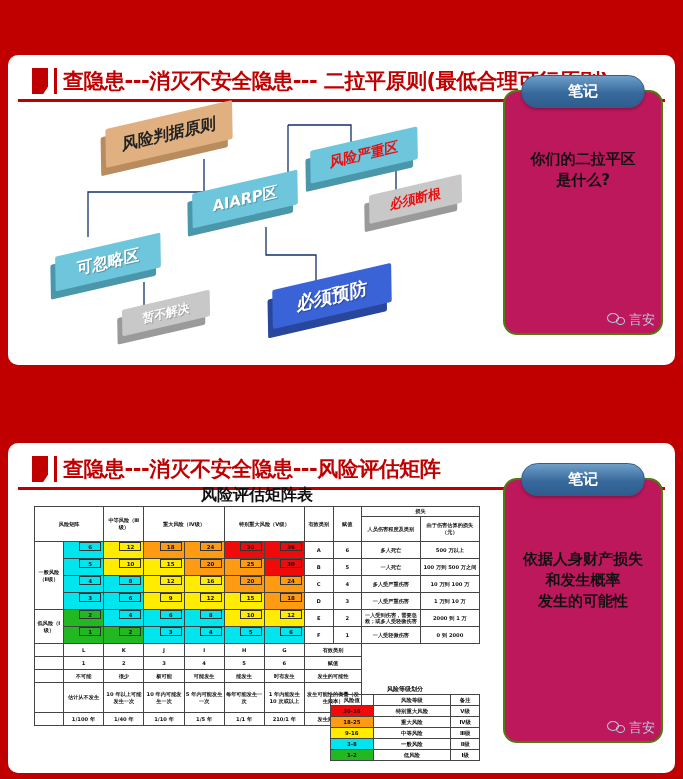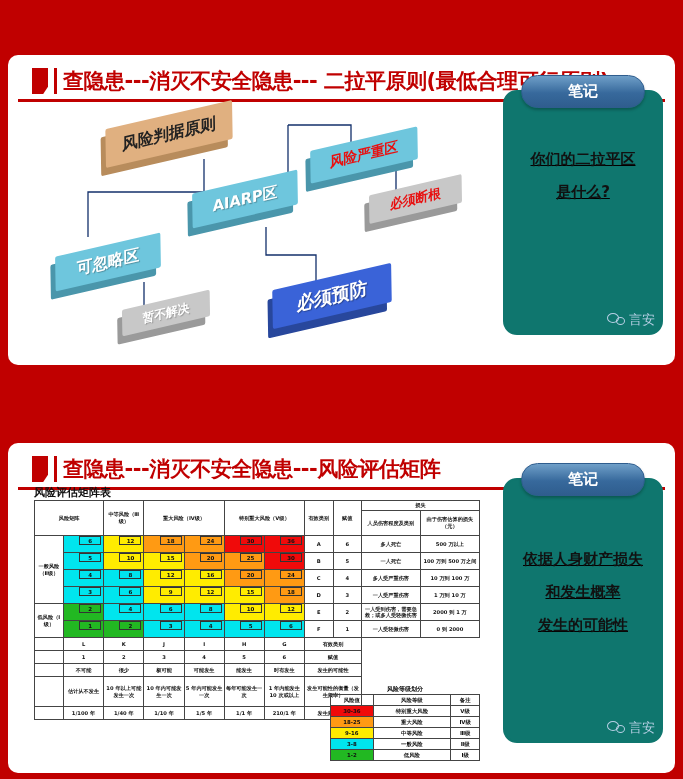--- a/index.html
+++ b/index.html
@@ -36,41 +36,40 @@
   .title-bar { width: 3px; height: 26px; background:#c00000; flex:0 0 auto; }
   .slide-title {
     font-size: 21px; font-weight: bold; color: #c00000;
     letter-spacing: -0.5px; white-space: nowrap;
     font-family: "DejaVu Sans", "Liberation Sans", sans-serif;
   }
 
   
   .notes {
     position: absolute;
-    border: 2px solid #0f766e;
+    border: 2px solid #4d7c0f;
     border-radius: 14px;
-    background: #0f766e;
-    text-decoration: underline;
+    background: #be185d;
   }
   .notes-badge {
     position: absolute;
     top: -17px; left: 50%; transform: translateX(-50%);
     width: 124px; height: 33px;
     border-radius: 17px;
     background: linear-gradient(#6f9fc8, #37699c 55%, #2f5d8e);
     border: 1px solid #2f5d8e;
     color: #fff; font-size: 15px; font-weight: bold;
     display: flex; align-items: center; justify-content: center;
     box-shadow: 0 2px 3px rgba(0,0,0,.25);
     font-family: "DejaVu Sans", sans-serif;
   }
   .notes-body {
     margin-top: 44px;
     display: flex; flex-direction: column; align-items: center;
-    gap: 14px;
+    gap: 2px;
     font-size: 15px; font-weight: bold; color: #111;
     font-family: "DejaVu Sans", sans-serif;
   }
   .wm {
     position: absolute; right: 6px; bottom: 4px;
     font-size: 13px; color: #b6cfe4; white-space: nowrap;
     display: flex; align-items: center; gap: 2px;
     font-family: "DejaVu Sans", sans-serif;
   }
   .wm-bubbles { position: relative; width: 20px; height: 14px; }
@@ -88,21 +87,21 @@
     position: absolute;
     display: flex; align-items: center; justify-content: center;
     font-weight: bold; white-space: nowrap;
     font-family: "DejaVu Sans", sans-serif;
     border-radius: 2px;
   }
 
   
   .mtx-wrap { position: absolute; left: 26px; top: 42px; width: 446px; }
   .mtx-caption {
-    text-align: left; font-size: 11px; font-weight: bold; color: #111;
+    text-align: center; font-size: 16px; font-weight: bold; color: #111;
     font-family: "DejaVu Serif", serif; margin-bottom: 0;
   }
   table.mtx { border-collapse: collapse; font-family: "DejaVu Sans", sans-serif; }
   table.mtx td, table.mtx th {
     border: 1px solid #444;
     font-size: 5.2px; text-align: center; vertical-align: middle;
     color: #111; font-weight: bold; padding: 0;
   }
   .hdr { background: #fff; height: 25px; }
   .cellnum {

